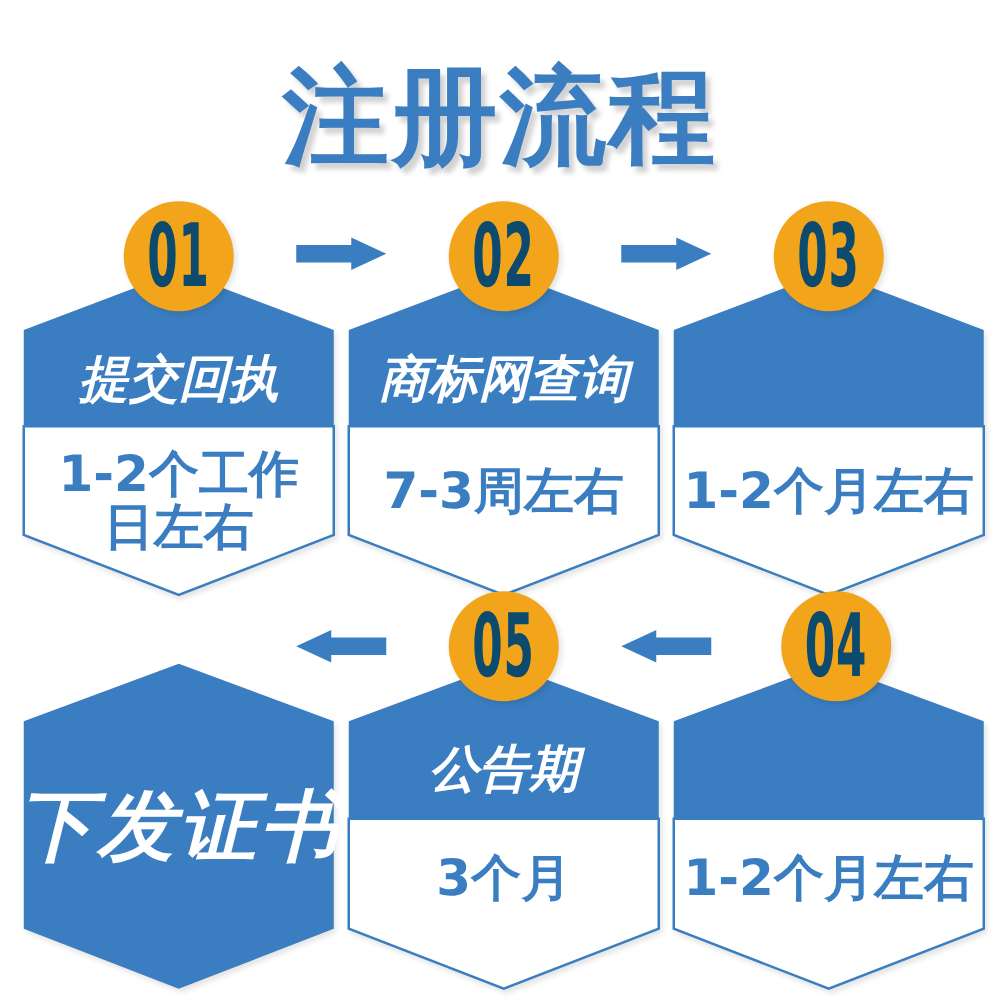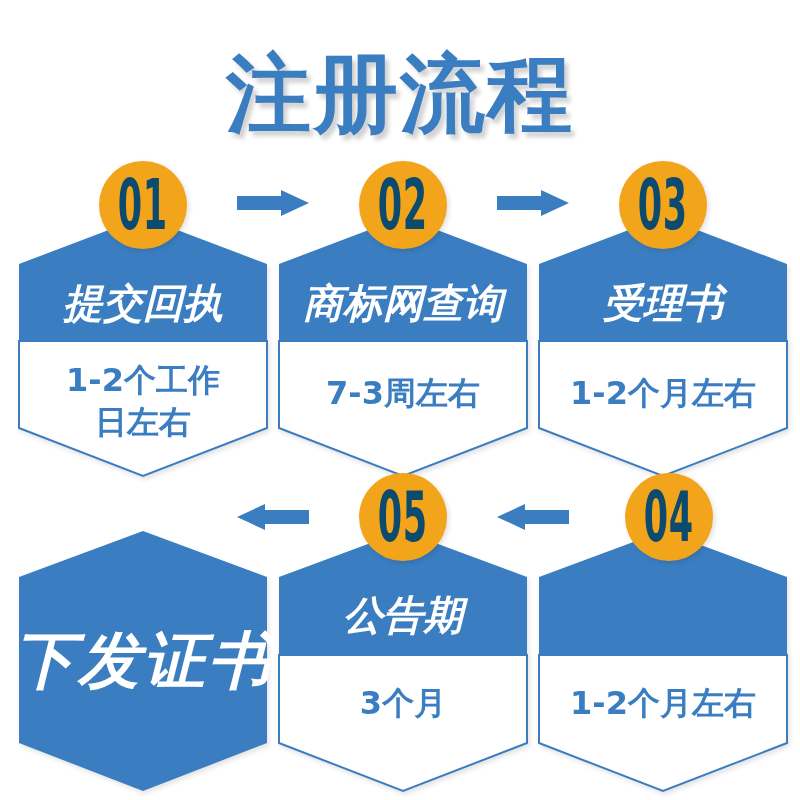--- a/index.html
+++ b/index.html
@@ -33,21 +33,21 @@
     transform:scaleX(0.5);letter-spacing:1px;
   }
   .stitle{
     position:absolute;width:248px;height:60px;
     display:flex;align-items:center;justify-content:center;
     color:#ffffff;font-size:40px;font-weight:bold;white-space:nowrap;font-style:italic;
   }
   .stitle.big{height:76px;font-size:62px;letter-spacing:3px;}
   .dur{
     position:absolute;width:248px;text-align:center;
-    color:var(--blue);font-size:32px;font-weight:bold;line-height:42px;
+    color:var(--blue);font-size:40px;font-weight:bold;line-height:42px;
     white-space:nowrap;
   }
 </style>
 </head>
 <body>
 
 <div class="canvas">
 
   <svg class="shapes" viewBox="0 0 800 800" xmlns="http://www.w3.org/2000/svg">
 
@@ -95,21 +95,20 @@
     </div>
   <div class="num" style="left:625px;top:452px">
       <span>04</span>
     </div>
   <div class="num" style="left:359px;top:452px">
       <span>05</span>
     </div>
 
   <div class="stitle" style="left:19px;top:252px">提交回执</div>
   <div class="stitle" style="left:279px;top:252px">商标网查询</div>
-  <div class="stitle" style="left:539px;top:252px">受理书</div>
   <div class="stitle" style="left:279px;top:564px">公告期</div>
   <div class="stitle big" style="left:19px;top:602px">下发证书</div>
 
   <div class="dur" style="left:19px;top:338px">
     <div>1-2个工作</div>
     <div>日左右</div>
   </div>
   <div class="dur" style="left:279px;top:351px">
     <div>7-3周左右</div>
   </div>

